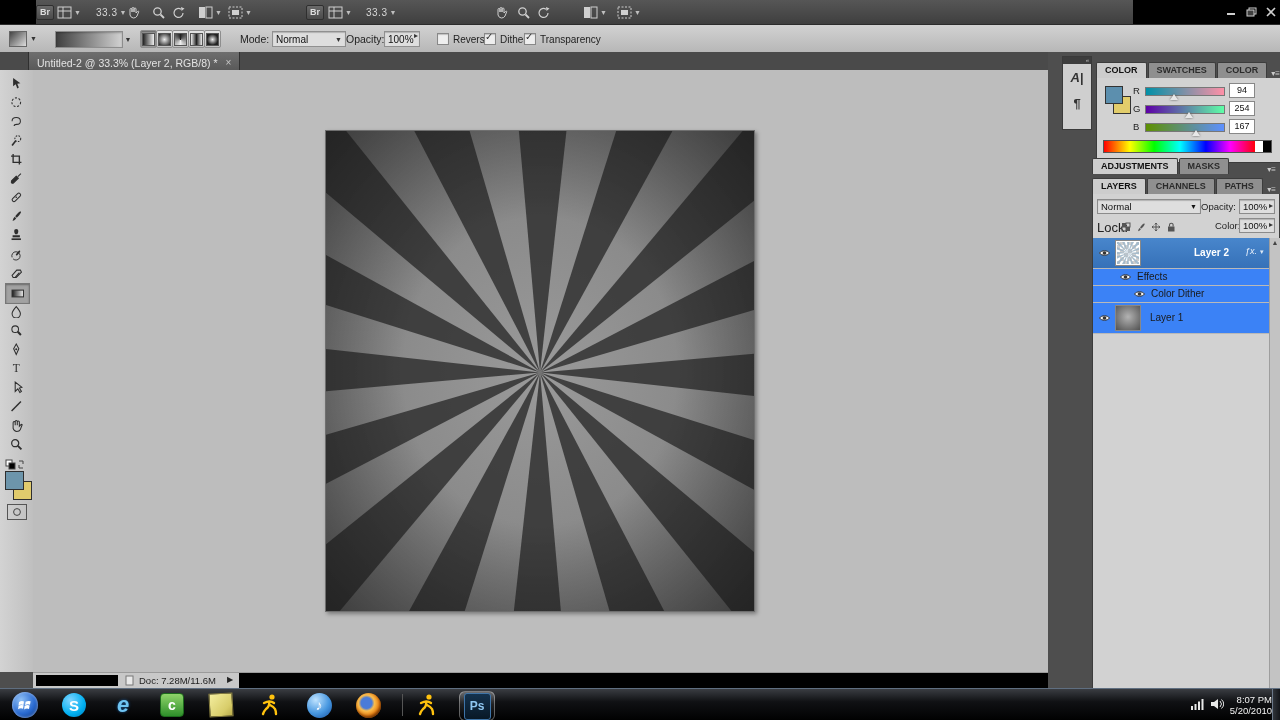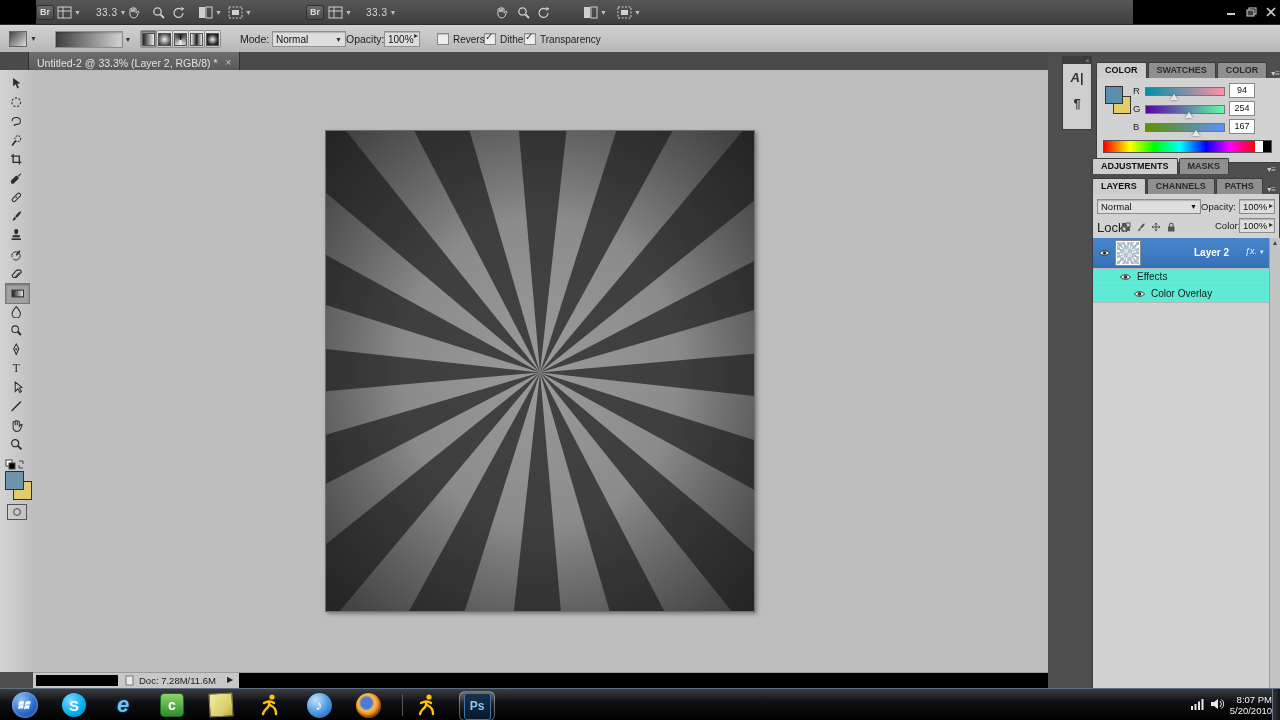--- a/index.html
+++ b/index.html
@@ -76,21 +76,21 @@
   .slabel{position:absolute;left:36px;top:3px;font-size:9.5px;color:#222;}
   .strack{position:absolute;left:48px;top:5px;width:78px;height:7px;border:1px solid #777;}
   .sthumb{position:absolute;top:12px;width:0;height:0;border-left:4px solid transparent;
     border-right:4px solid transparent;border-bottom:6px solid #e8e8e8;
     filter:drop-shadow(0 0 1px #555);}
   .sval{position:absolute;left:132px;top:1px;width:24px;height:13px;background:#fff;
     border:1px solid #888;font-size:9px;color:#111;text-align:center;line-height:13px;}
   
   .lfield{background:#dedede;border:1px solid #8b8b8b;height:13px;font-size:9.5px;color:#111;
     display:flex;align-items:center;padding:0 3px;box-shadow:inset 0 1px 1px rgba(0,0,0,.2);}
-  .lrow{position:relative;width:176px;border-bottom:1px solid #b9b9b9;background:#5eead4;}
+  .lrow{position:relative;width:176px;border-bottom:1px solid #b9b9b9;background:#3b82f6;}
   .lrow.sel{background:linear-gradient(#4886cc,#3671b8);}
   .lname{font-size:10px;color:#1a1a1a;}
   .lrow.sel .lname{color:#fff;font-weight:bold;}
   .eye svg{display:block;}
   .thumb{width:24px;height:24px;border:1px solid #888;background:#fff;}
   .checker{background-image:linear-gradient(45deg,#cfcfcf 25%,transparent 25%,transparent 75%,#cfcfcf 75%),
     linear-gradient(45deg,#cfcfcf 25%,transparent 25%,transparent 75%,#cfcfcf 75%);
     background-size:8px 8px;background-position:0 0,4px 4px;background-color:#fff;}
   
   #taskbar{left:0;top:688px;width:1280px;height:32px;
@@ -589,21 +589,31 @@
             </div>
             <div class="abs lname" style="left: 44px; top: 2px;">Effects</div>
           </div>
           <div class="lrow" style="height: 16px;">
             <div class="abs eye" style="left: 40px; top: 3px;">
               <svg width="13" height="10" viewBox="0 0 12 10">
                 <path d="M1 5 C3 2 9 2 11 5 C9 8 3 8 1 5 Z" fill="#f5f5f5" stroke="#333"></path>
                 <circle cx="6" cy="5" r="1.8" fill="#333"></circle>
               </svg>
             </div>
-            <div class="abs lname" style="left: 58px; top: 2px;">Color Overlay</div>
+            <div class="abs lname" style="left: 58px; top: 2px;">Color Dither</div>
+          </div>
+          <div class="lrow" style="height: 30px;">
+            <div class="abs eye" style="left: 5px; top: 10px;">
+              <svg width="13" height="10" viewBox="0 0 12 10">
+                <path d="M1 5 C3 2 9 2 11 5 C9 8 3 8 1 5 Z" fill="#f5f5f5" stroke="#333"></path>
+                <circle cx="6" cy="5" r="1.8" fill="#333"></circle>
+              </svg>
+            </div>
+            <div class="abs thumb" style="left: 22px; top: 2px; background: radial-gradient(circle at 50% 45%, rgb(179, 179, 179), rgb(86, 86, 86) 95%);"></div>
+            <div class="abs lname" style="left: 57px; top: 9px;">Layer 1</div>
           </div>
         </div>
       <div class="abs" style="left:176px;top:44px;width:10px;height:456px;background:#c3c3c3;border-left:1px solid #9e9e9e;">
         <div style="text-align:center;font-size:7px;color:#444;line-height:10px;">▲</div>
       </div>
 
       <div class="abs" id="layers-bottom" style="left:0;top:494px;width:186px;height:18px;background:linear-gradient(#d8d8d8,#bdbdbd);border-top:1px solid #9a9a9a;display:flex;align-items:center;justify-content:flex-end;gap:7px;padding-right:8px;box-sizing:border-box;">
           <span><svg width="14" height="13">
               <path d="M2 8 a2.5 2.5 0 0 1 0-5 h3 M9 3 a2.5 2.5 0 0 1 0 5 h-3 M4 5.5 h4" fill="none" stroke="#444" stroke-width="1.1" transform="translate(1,1)"></path>
             </svg></span>

